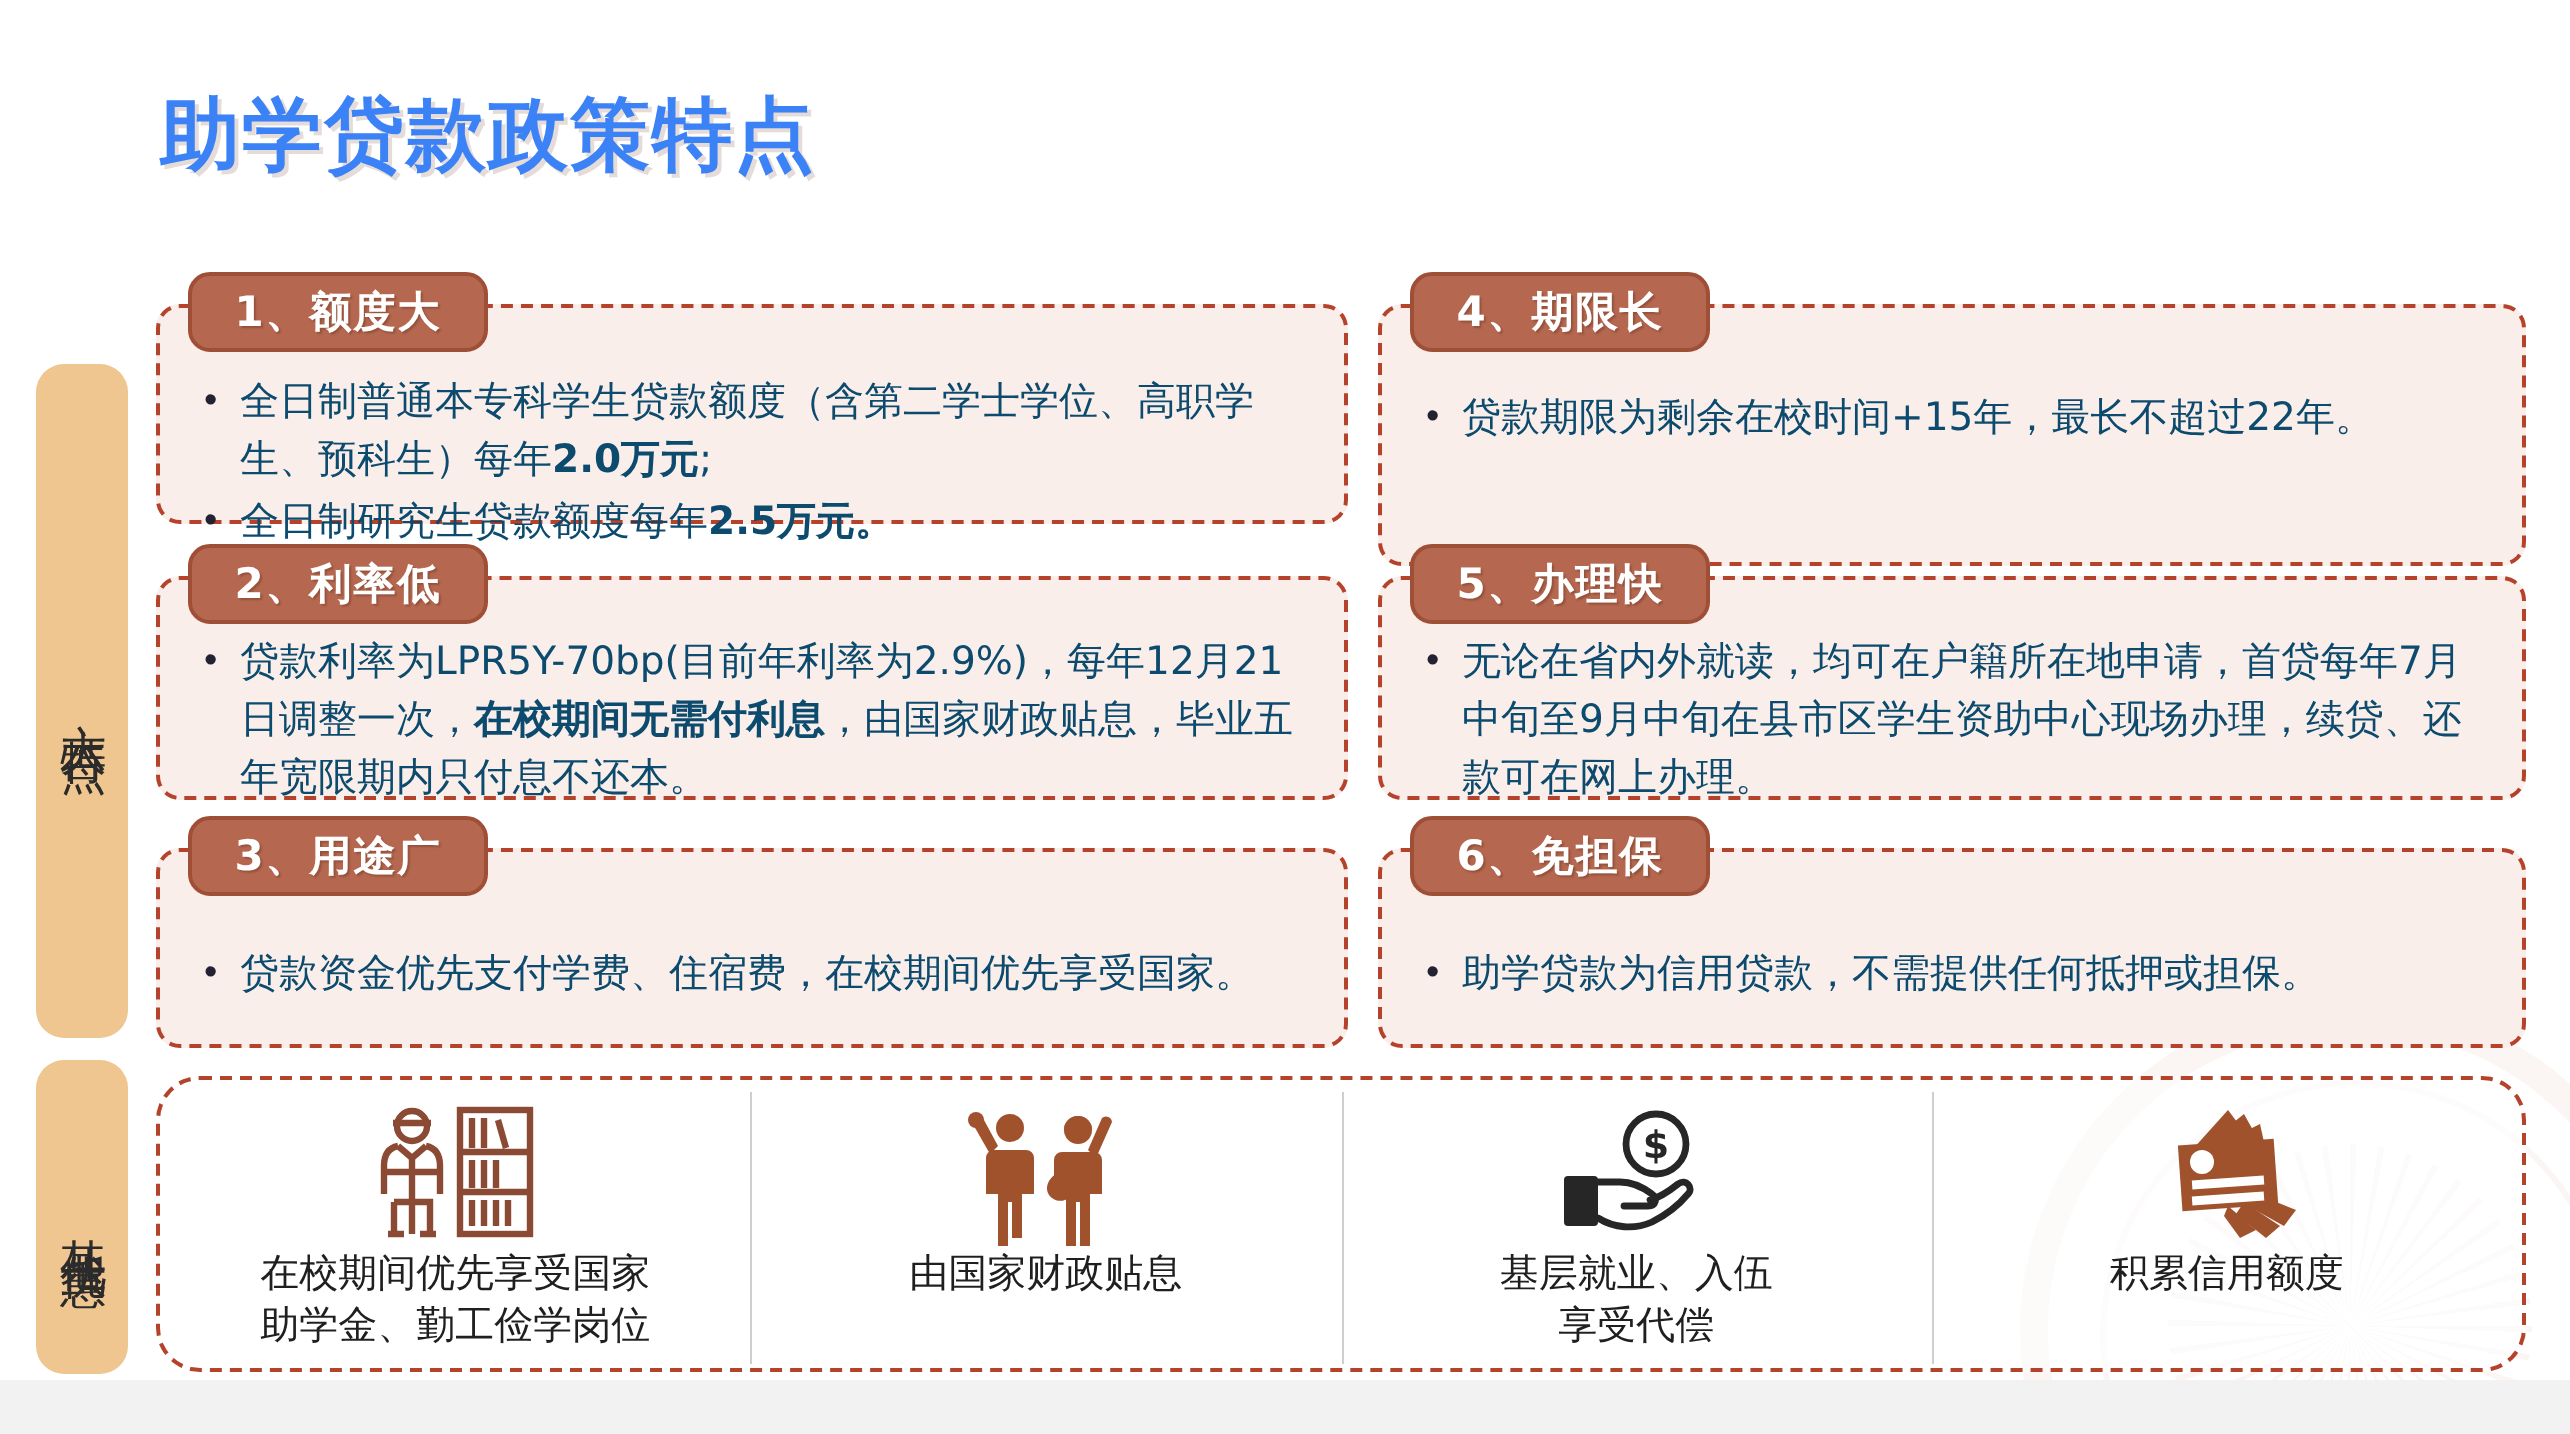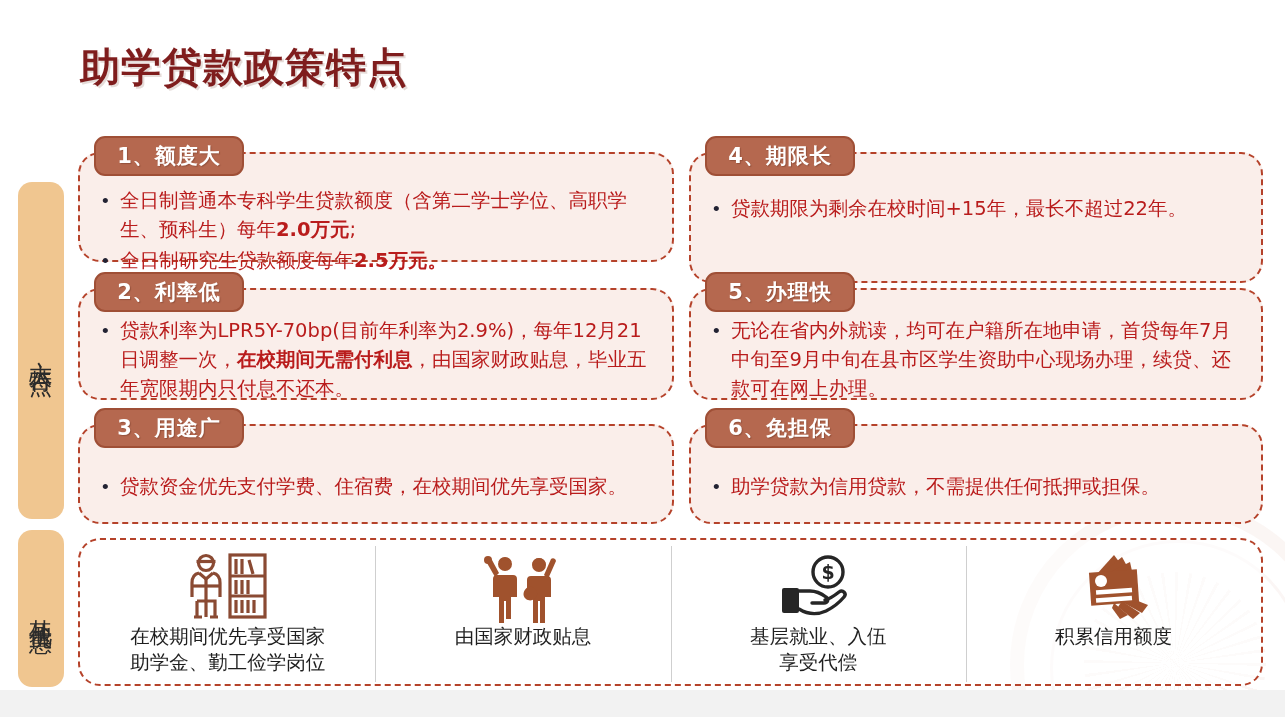--- a/index.html
+++ b/index.html
@@ -55,21 +55,21 @@
     z-index: 0;
   }
 
   
   .page-title {
     position: absolute;
     left: 80px;
     top: 40px;
     font-size: 40px;
     font-weight: bold;
-    color: #7f1d1d;
+    color: #3b82f6;
     letter-spacing: 1px;
     text-shadow: 2px 2px 0 rgba(170,140,130,0.30);
     z-index: 3;
     white-space: nowrap;
   }
 
   
   .rail {
     position: absolute;
     left: 18px;
@@ -91,21 +91,21 @@
     font-family: "DejaVu Sans", "Liberation Sans", sans-serif;
   }
   #rail-features { top: 182px; height: 337px; }
   #rail-other    { top: 530px; height: 157px; }
 
   
   .card {
     position: absolute;
     background: #faeeea;
     border: 2px dashed #b5422a;
-    border-radius: 22px;
+    border-radius: 12px;
     z-index: 2;
   }
   .card-head {
     position: absolute;
     left: 14px;
     top: -18px;
     min-width: 150px;
     height: 40px;
     background: #b5684f;
     border: 2px solid #9f4f36;
@@ -138,21 +138,21 @@
     color: #223;
     font-size: 19px;
     line-height: 29px;
     text-align: left;
     padding-left: 4px;
   }
   .bullet-text {
     flex: 1;
     font-size: 19.5px;
     line-height: 29px;
-    color: #b91c1c;
+    color: #0c4a6e;
     font-family: "DejaVu Sans", "Liberation Sans", sans-serif;
   }
   .bullet-text b { font-weight: bold; }
 
   
   #card-1 { left: 78px;  top: 152px; width: 596px; height: 110px; }
   #card-2 { left: 78px;  top: 288px; width: 596px; height: 112px; }
   #card-3 { left: 78px;  top: 424px; width: 596px; height: 100px; padding-left: 12px; }
   #card-4 { left: 689px; top: 152px; width: 574px; height: 131px; }
   #card-5 { left: 689px; top: 288px; width: 574px; height: 112px; padding-left: 44px; }

